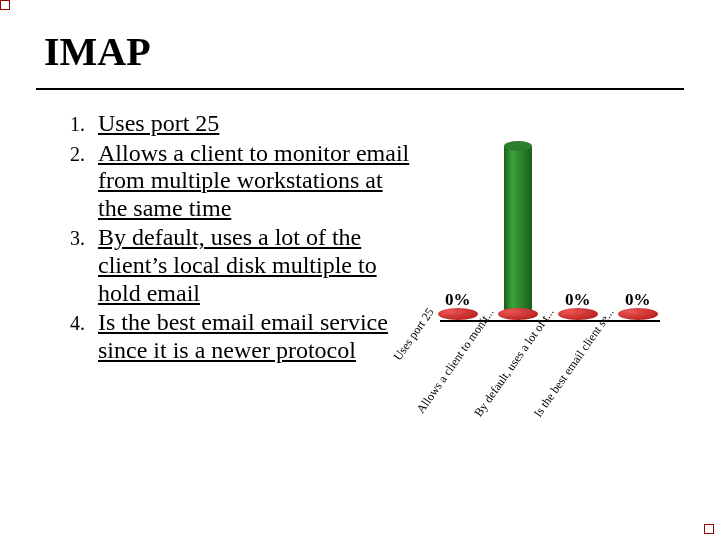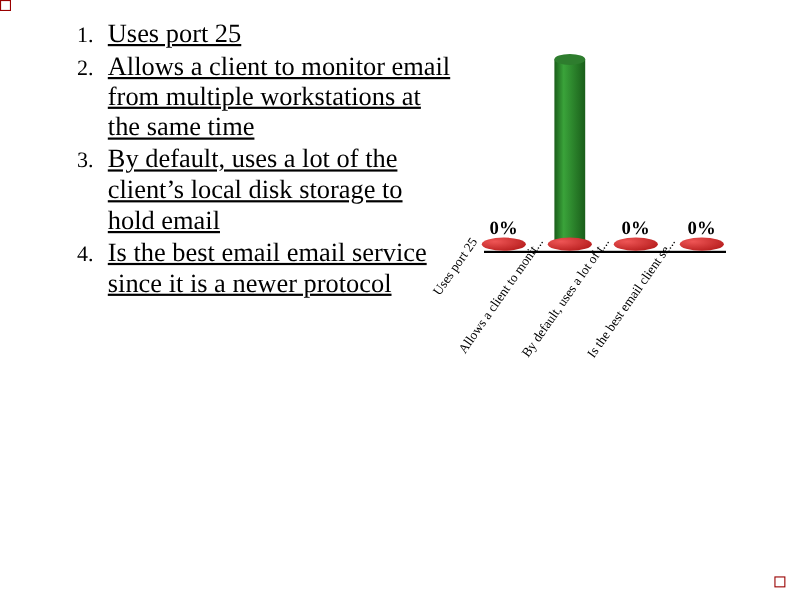--- a/index.html
+++ b/index.html
@@ -133,28 +133,31 @@
   }
 </style>
 </head>
 <body>
 
 <div class="slide">
 
   <div class="deco-square" style="top:0;left:0"></div>
   <div class="deco-square" style="bottom:6px;right:6px"></div>
 
+  <div class="title-block">
+    <h1 class="title">IMAP</h1>
+  </div>
 
   <div class="content">
 
     <div class="list-col">
       <ol class="answers">
         <li>Uses port 25</li>
         <li>Allows a client to monitor email from multiple workstations at the same time</li>
-        <li>By default, uses a lot of the client’s local disk storage to hold email</li>
+        <li>By default, uses a lot of the client’s local disk multiple to hold email</li>
         <li>Is the best email email service since it is a newer protocol</li>
       </ol>
     </div>
 
     <div class="chart-col">
       <div class="chart-area">
         <div class="axis-line"></div>
 
         <div class="bar-slot" style="left:8px">
           <div class="val-label">0%</div>

